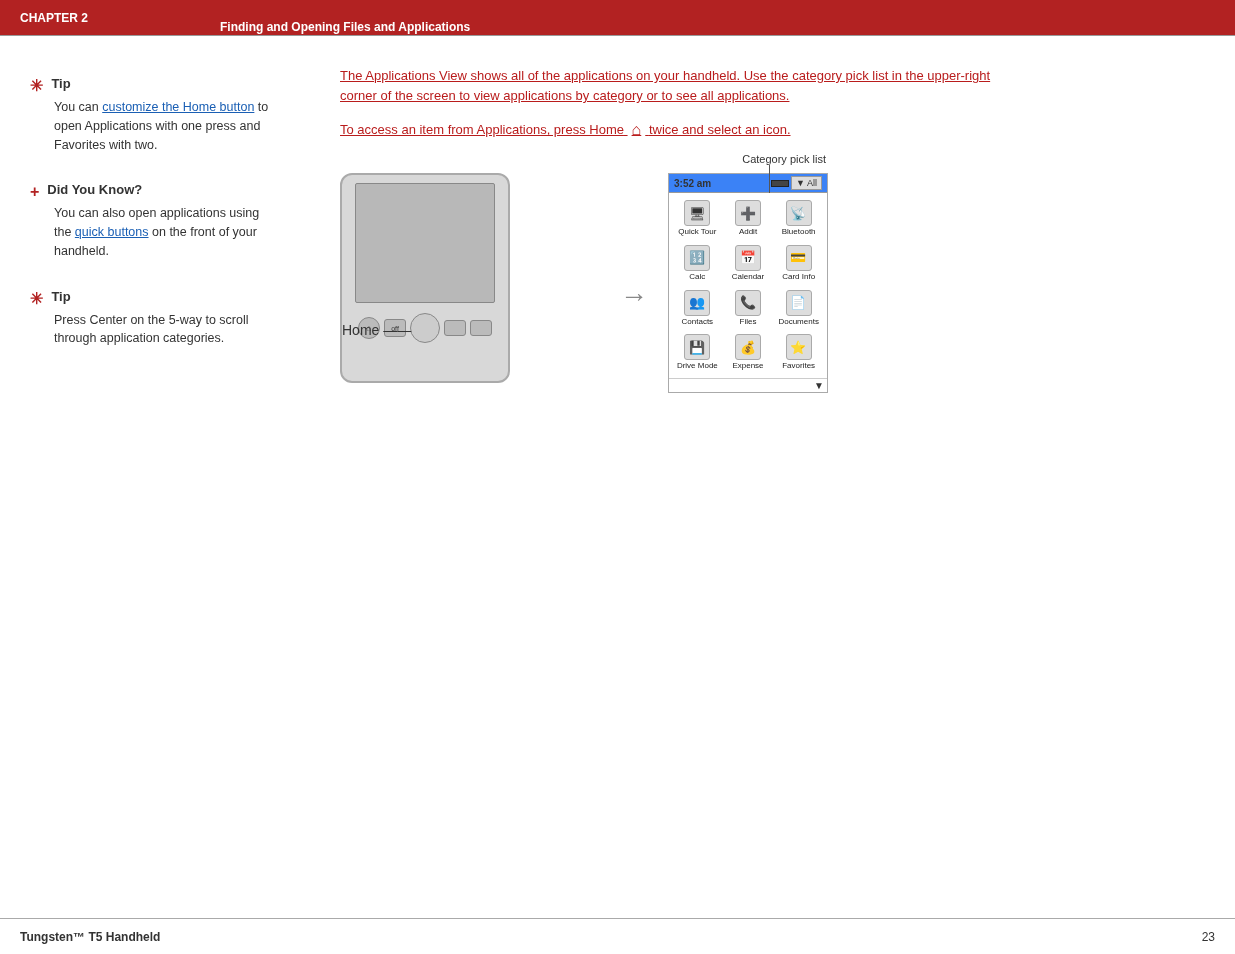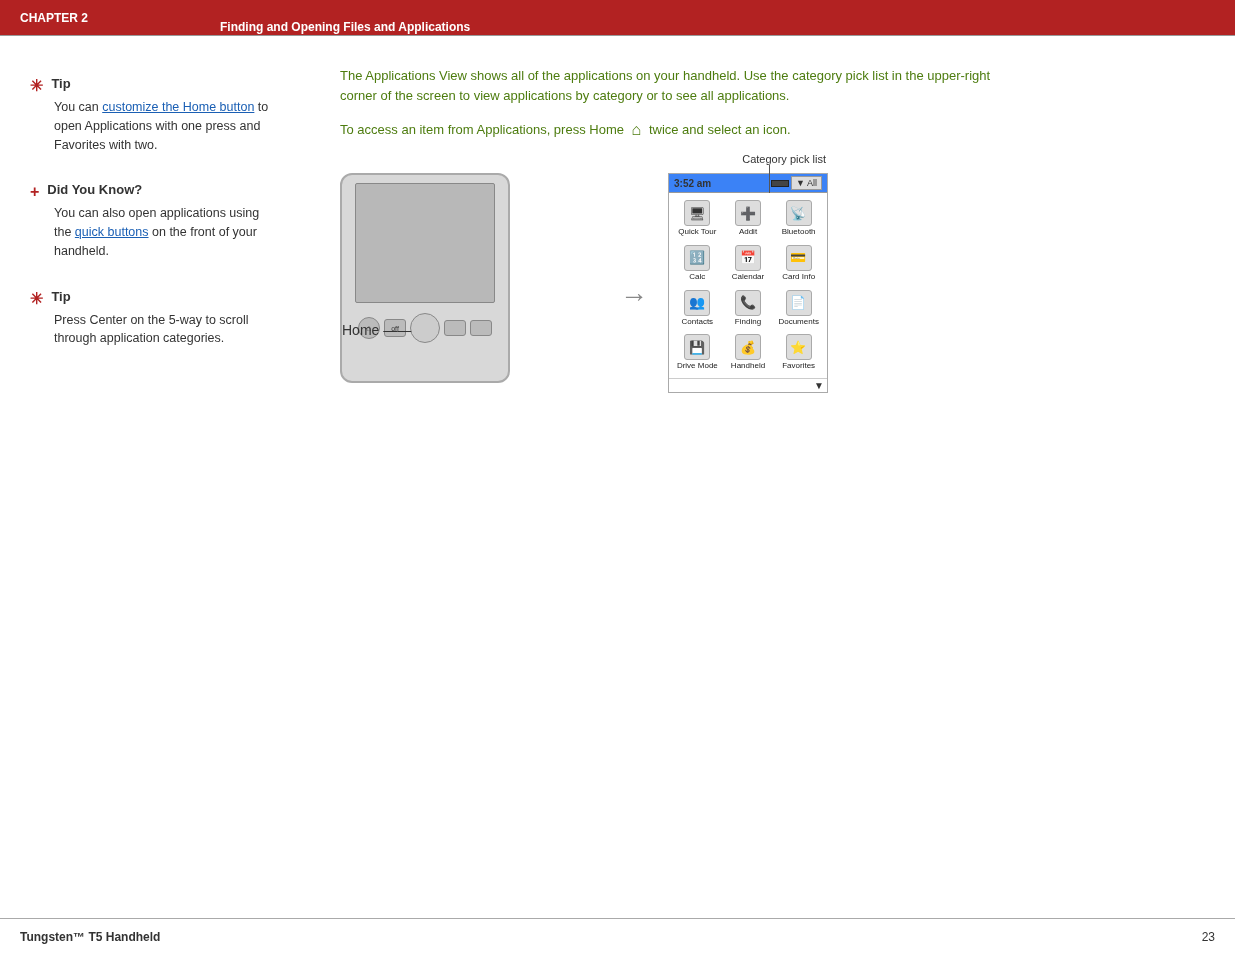--- a/index.html
+++ b/index.html
@@ -97,23 +97,24 @@
     #content h1 {
       font-size: 22px;
       font-weight: bold;
       color: #222;
       margin-bottom: 14px;
     }
 
     #content p {
       font-size: 13px;
       line-height: 1.55;
-      color: #4d7c0f;
+      color: #b91c1c;
       margin-bottom: 12px;
       max-width: 680px;
+      text-decoration: underline;
     }
 
     
     .handheld {
       width: 200px;
       height: 220px;
       position: relative;
       margin-right: 60px;
     }
 
@@ -418,33 +419,33 @@
               <div class="app-item">
                 <div class="app-icon" style="font-size: 13px;">💳</div>
                 <div class="app-name">Card Info</div>
               </div>
               <div class="app-item">
                 <div class="app-icon" style="font-size: 13px;">👥</div>
                 <div class="app-name">Contacts</div>
               </div>
               <div class="app-item">
                 <div class="app-icon" style="font-size: 13px;">📞</div>
-                <div class="app-name">Finding</div>
+                <div class="app-name">Files</div>
               </div>
               <div class="app-item">
                 <div class="app-icon" style="font-size: 13px;">📄</div>
                 <div class="app-name">Documents</div>
               </div>
               <div class="app-item">
                 <div class="app-icon" style="font-size: 13px;">💾</div>
                 <div class="app-name">Drive Mode</div>
               </div>
               <div class="app-item">
                 <div class="app-icon" style="font-size: 13px;">💰</div>
-                <div class="app-name">Handheld</div>
+                <div class="app-name">Expense</div>
               </div>
               <div class="app-item">
                 <div class="app-icon" style="font-size: 13px;">⭐</div>
                 <div class="app-name">Favorites</div>
               </div>
             </div>
 
           <div style="text-align:right; padding:1px 3px; font-size:10px; border-top:1px solid #ccc;">▼</div>
         </div>
       </div>

